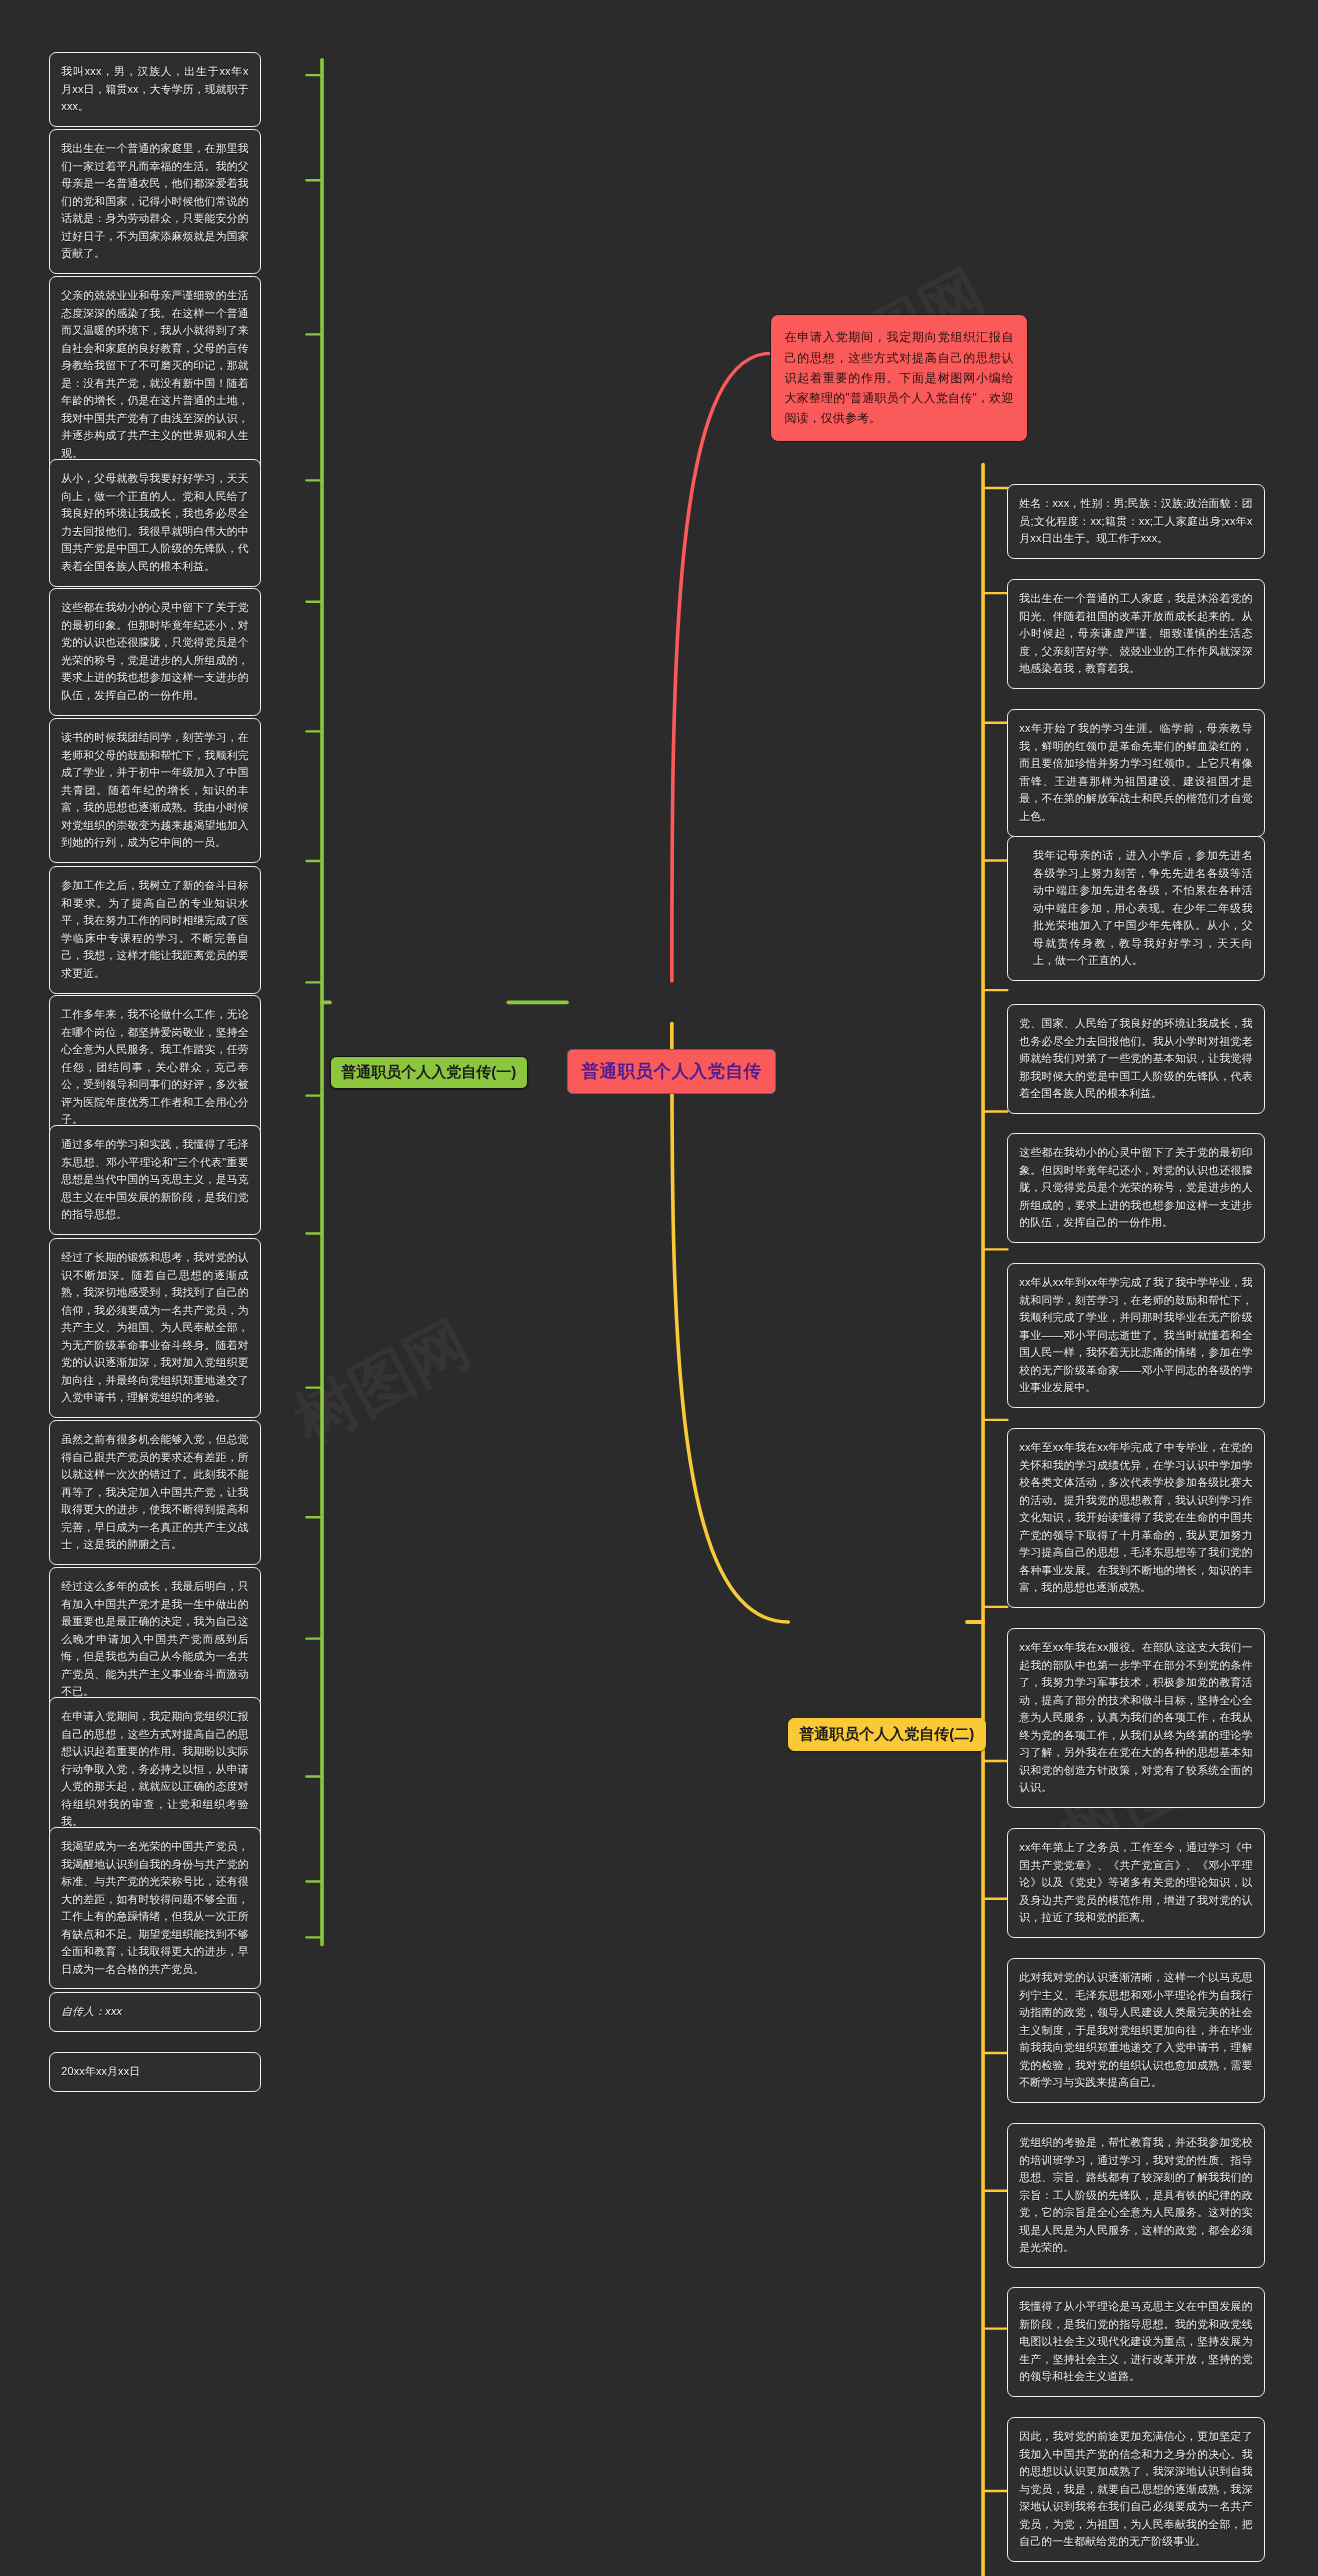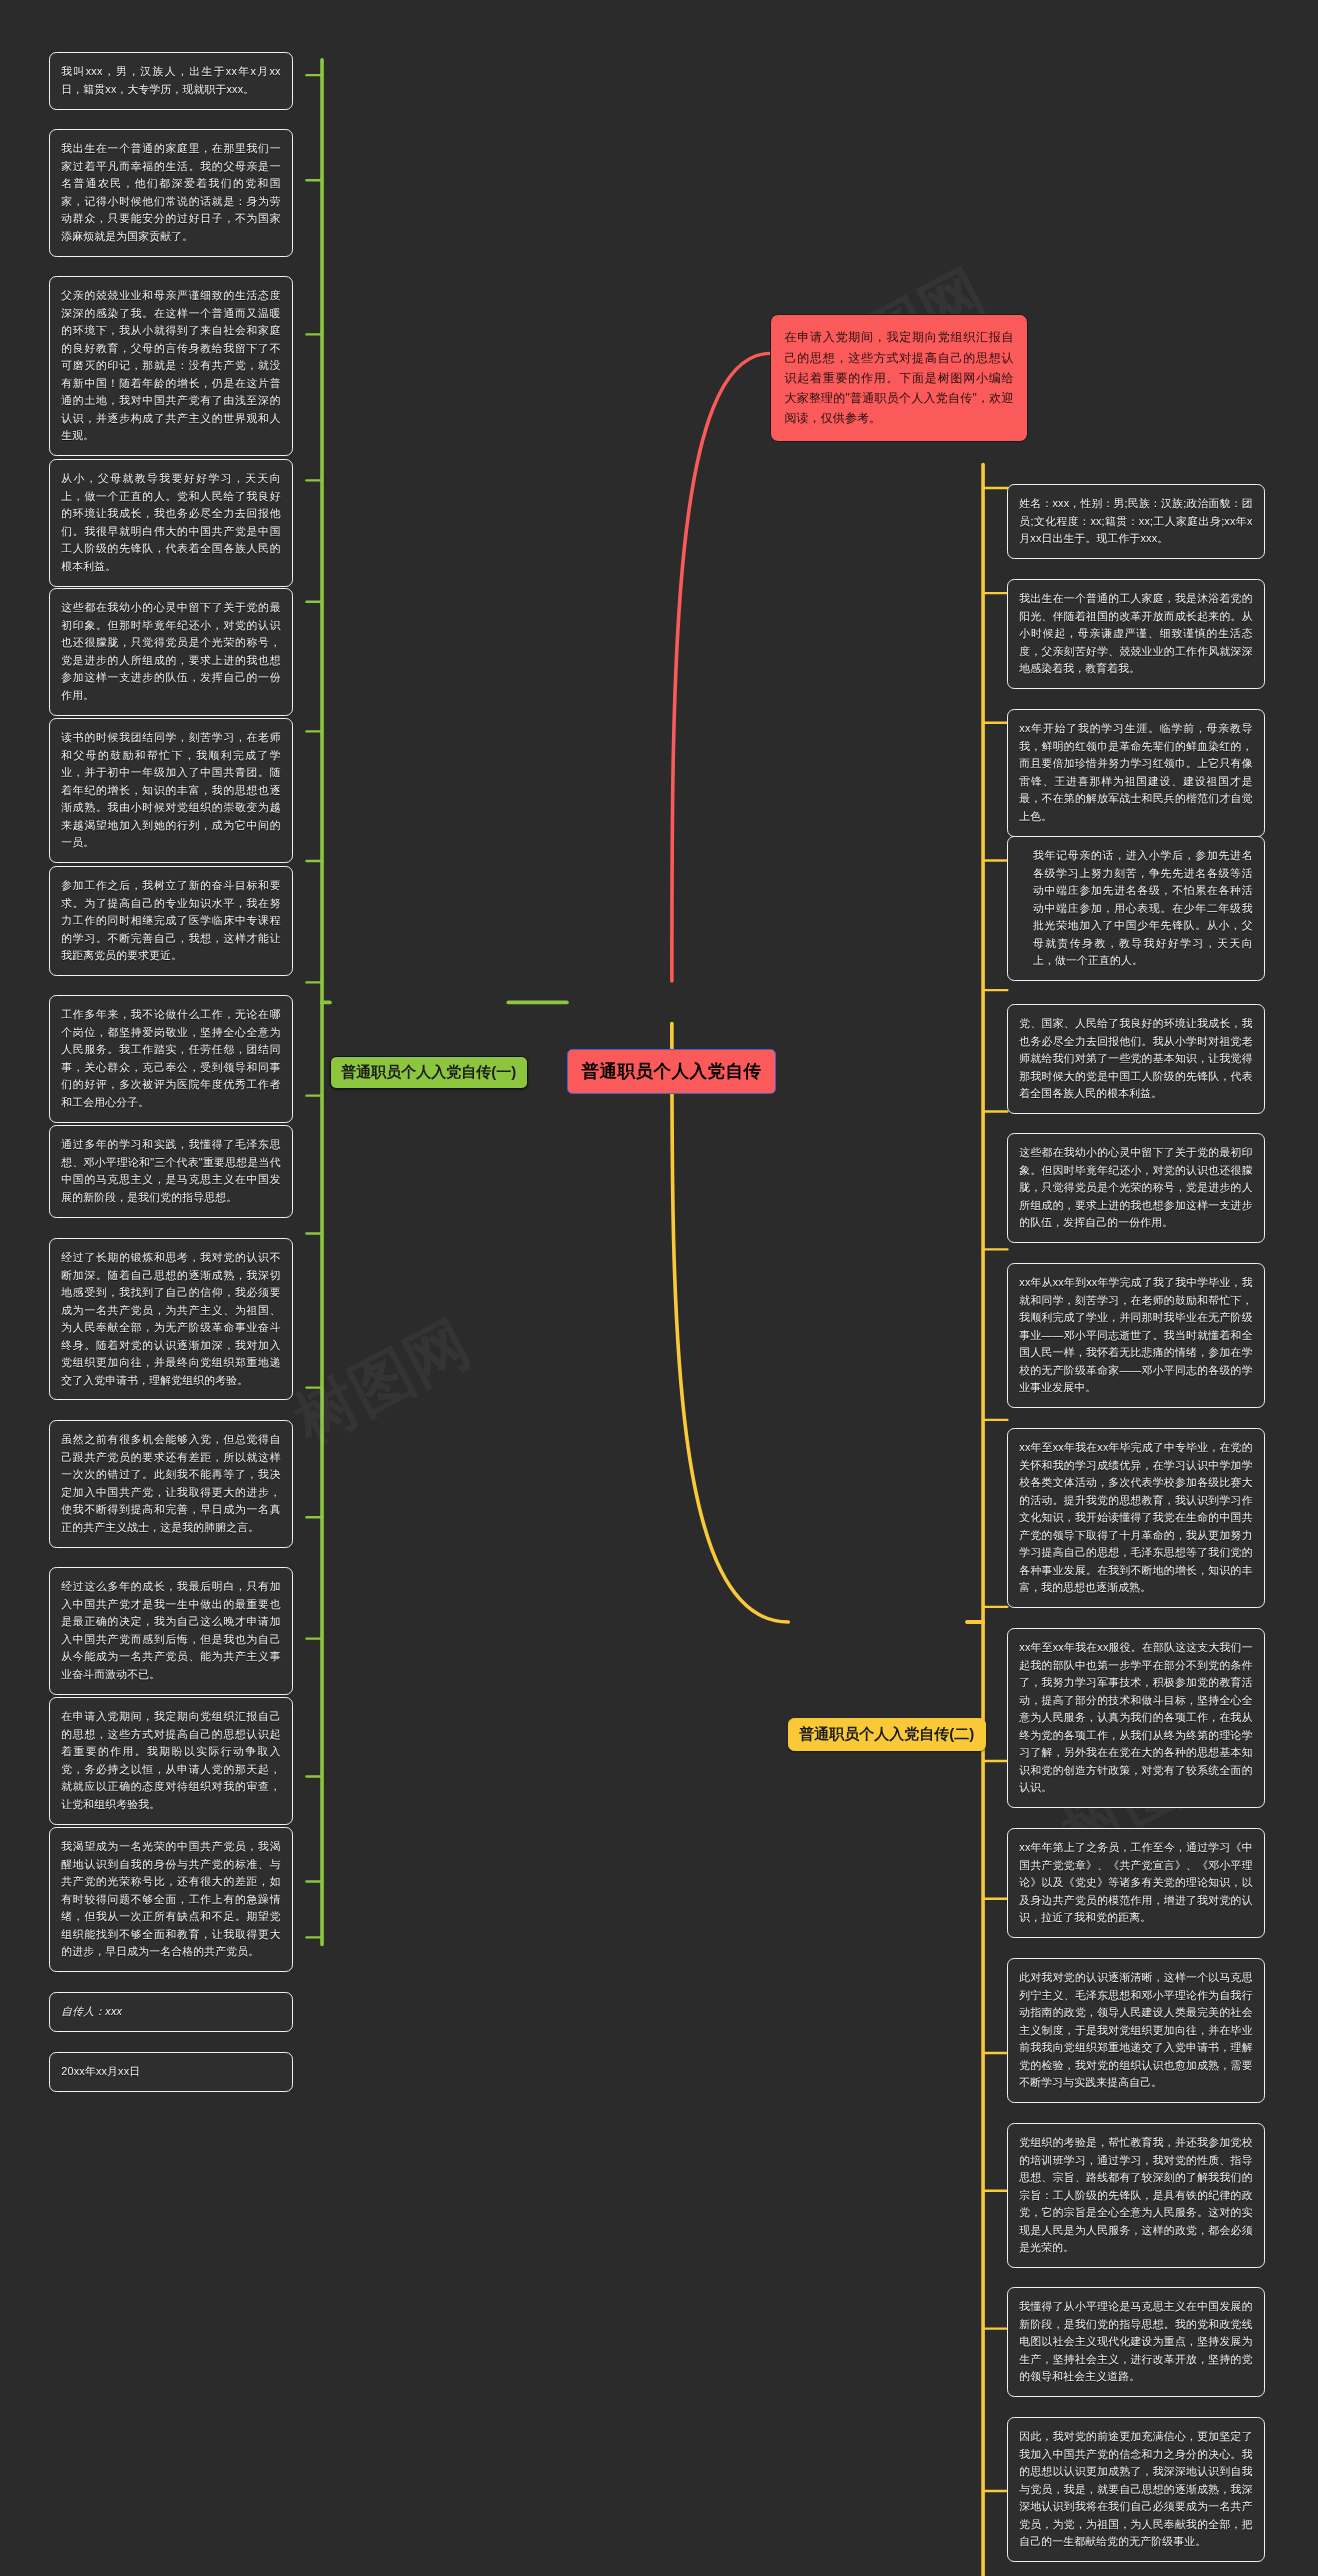--- a/index.html
+++ b/index.html
@@ -36,21 +36,21 @@
     padding:10.3px 11.3px;
     font-size:10.8px;
     line-height:1.62;
     letter-spacing:0.2px;
     text-align:justify;
     color:var(--card-text);
     text-shadow:0 0.5px 0 rgba(0,0,0,.75);
   }
 
   
-  .col-left  .card{width:244px;left:49px;}
+  .col-left  .card{width:212px;left:49px;}
   .col-right .card{width:258px;left:1007px;}
 
   
   .branch-label{
     position:absolute;
     border-radius:6.2px;
     padding:7.2px 10.3px;
     font-size:15px;
     font-weight:700;
     color:#1c1c1c;
@@ -63,21 +63,21 @@
 
   
   #center-node{
     position:absolute;
     background:var(--red);
     border:1.5px solid var(--blue);
     border-radius:5.2px;
     padding:9.3px 13.4px;
     font-size:17.5px;
     font-weight:700;
-    color:#000000;
+    color:#4c1d95;
     white-space:nowrap;
     letter-spacing:0.5px;
   }
 
   
   #intro-box{
     position:absolute;
     background:var(--red);
     border:1.5px solid #1a1a1a;
     border-radius:8.2px;

